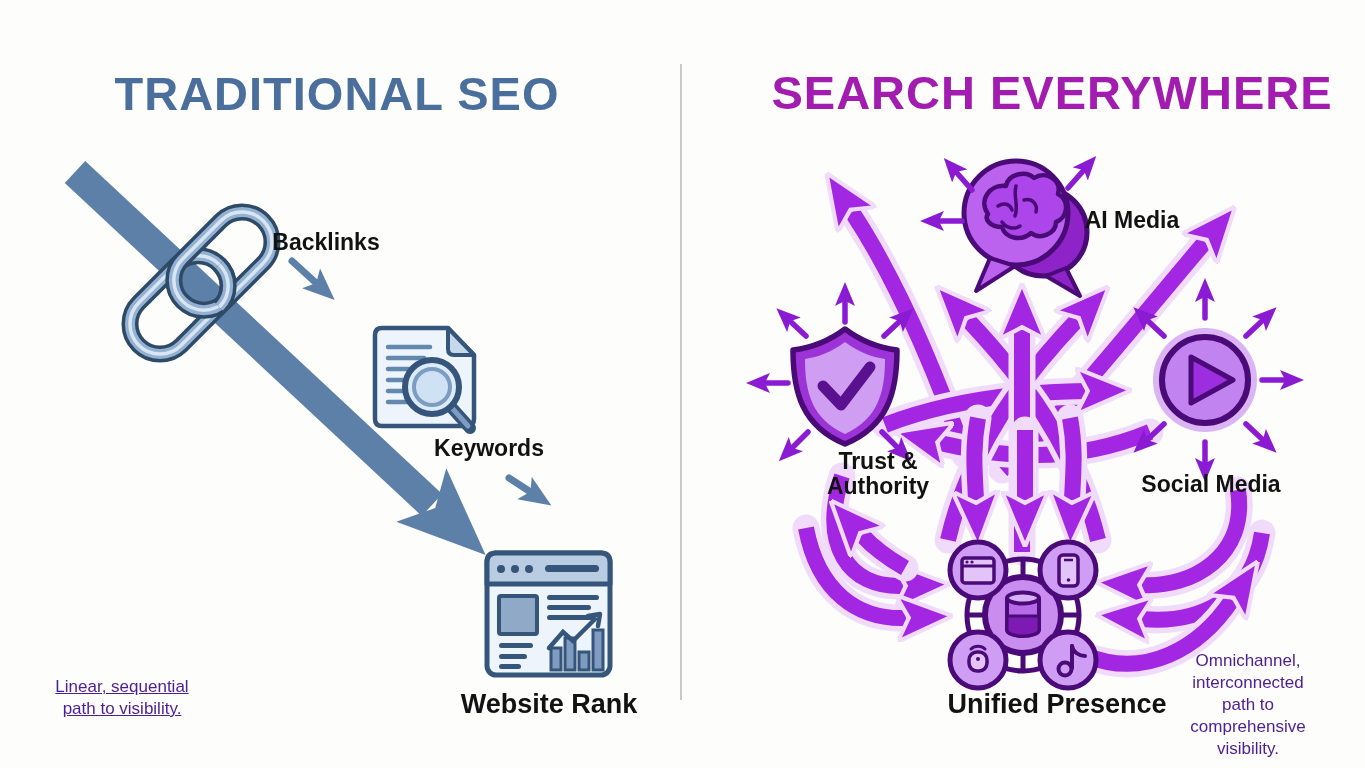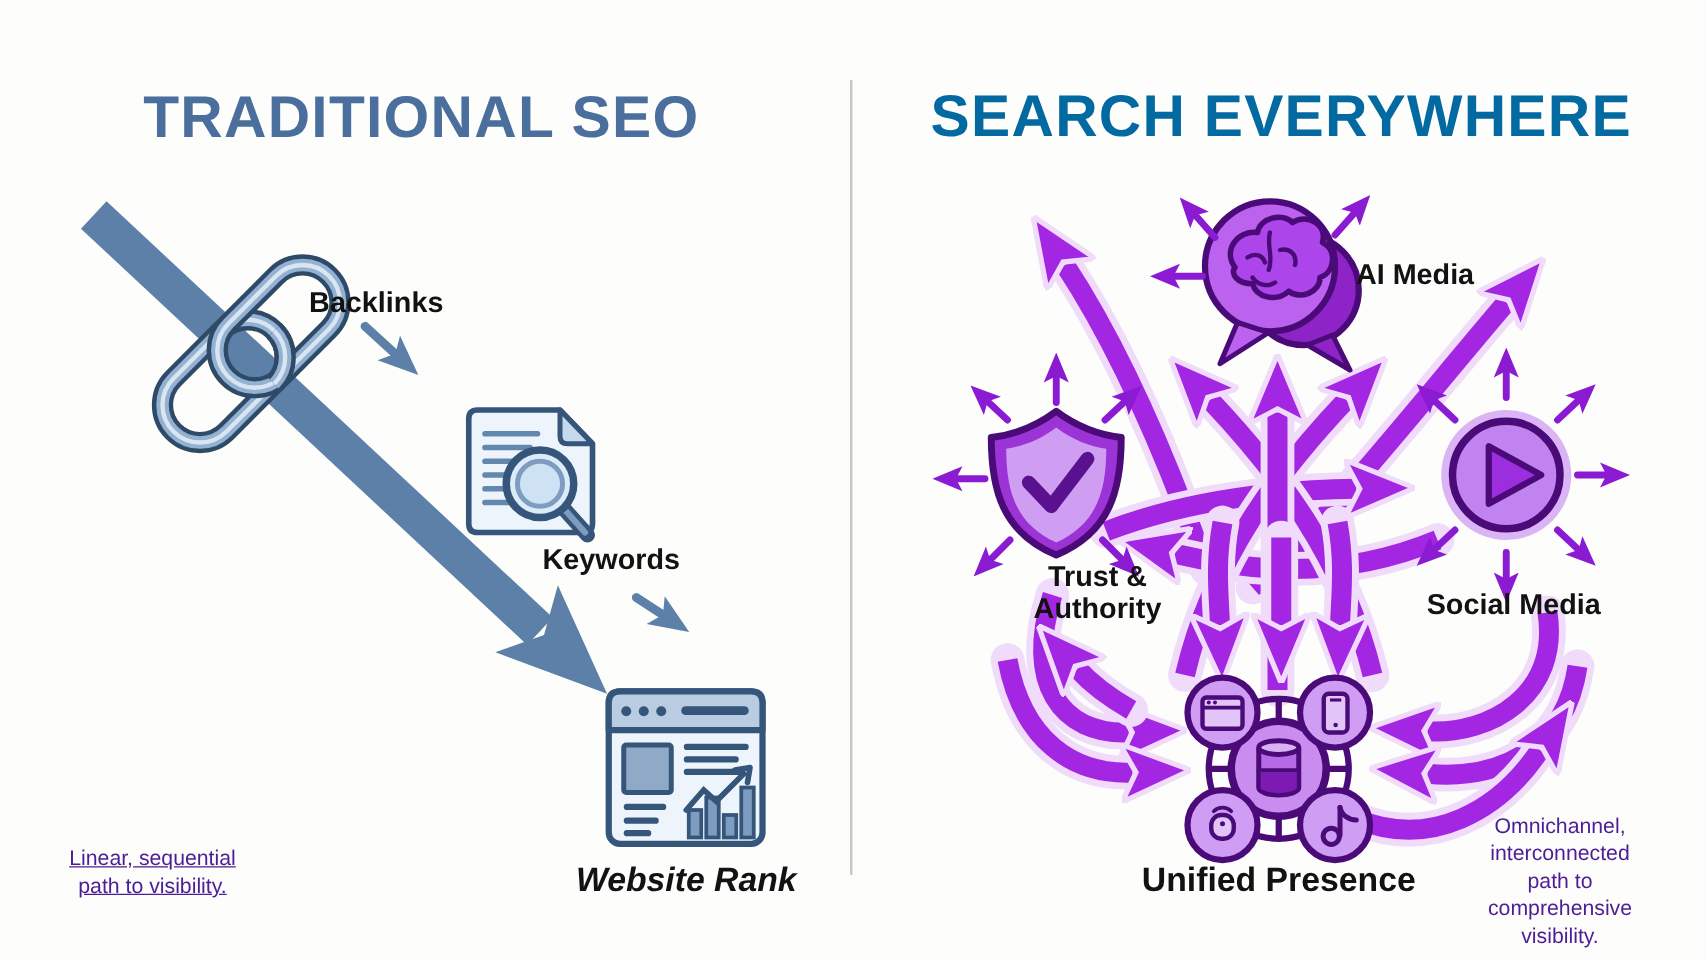--- a/index.html
+++ b/index.html
@@ -7,21 +7,21 @@
     position:relative;width:1365px;height:768px;background:#fdfdfc;
     overflow:hidden;font-family:"Liberation Sans",sans-serif;
   }
   #art{position:absolute;left:0;top:0;}
   .divider{position:absolute;left:680px;top:64px;width:2px;height:636px;background:#c9c9c6;}
   .panel-title{
     position:absolute;transform:translate(-50%,-50%);
     font-weight:bold;font-size:47px;letter-spacing:1px;white-space:nowrap;
   }
   .title-left{left:337px;top:93px;color:#4b6f9c;}
-  .title-right{left:1025px;top:92px;color:#0369a1;}
+  .title-right{left:1052px;top:92px;color:#a21caf;}
   .node-label{
     position:absolute;transform:translate(-50%,-50%);
     font-weight:bold;font-size:23px;color:#121212;text-align:center;
     white-space:pre-line;line-height:25px;
   }
   .label-lg{font-size:27px;}
   .caption{
     position:absolute;transform:translate(-50%,-50%);
     font-size:17px;color:#4c1d95;text-align:center;white-space:pre-line;line-height:22px;
   }
@@ -232,29 +232,29 @@
         <circle cx="1065" cy="669" r="6.5" fill="none" stroke="#4a0a78" stroke-width="4"></circle>
       </g>
     </g>
   </svg>
 
   <div class="divider"></div>
 
   <div class="panel-title title-left">TRADITIONAL SEO</div>
   <div class="panel-title title-right">SEARCH EVERYWHERE</div>
 
-  <div class="node-label" style="left:301px;top:242px;text-align:right;">Backlinks</div>
+  <div class="node-label" style="left:326px;top:242px;text-align:right;">Backlinks</div>
   <div class="node-label" style="left:489px;top:448px;">Keywords</div>
-  <div class="node-label label-lg" style="left:549px;top:704px;font-style:italic;">Website Rank</div>
+  <div class="node-label label-lg" style="left:549px;top:704px;">Website Rank</div>
 
   <div class="node-label" style="left:1132px;top:220px;">AI Media</div>
   <div class="node-label" style="left:845px;top:474px;margin-left:33px;">Trust &amp;
 Authority</div>
   <div class="node-label" style="left:1211px;top:484px;">Social Media</div>
-  <div class="node-label label-lg" style="left:1023px;top:704px;">Unified Presence</div>
+  <div class="node-label label-lg" style="left:1057px;top:704px;">Unified Presence</div>
 
   <div class="caption" style="left:122px;top:698px;text-decoration:underline;">Linear, sequential
 path to visibility.</div>
   <div class="caption" style="left:1248px;top:705px;">Omnichannel,
 interconnected path to
 comprehensive visibility.</div>
 
 </div>
 
 </body></html>

